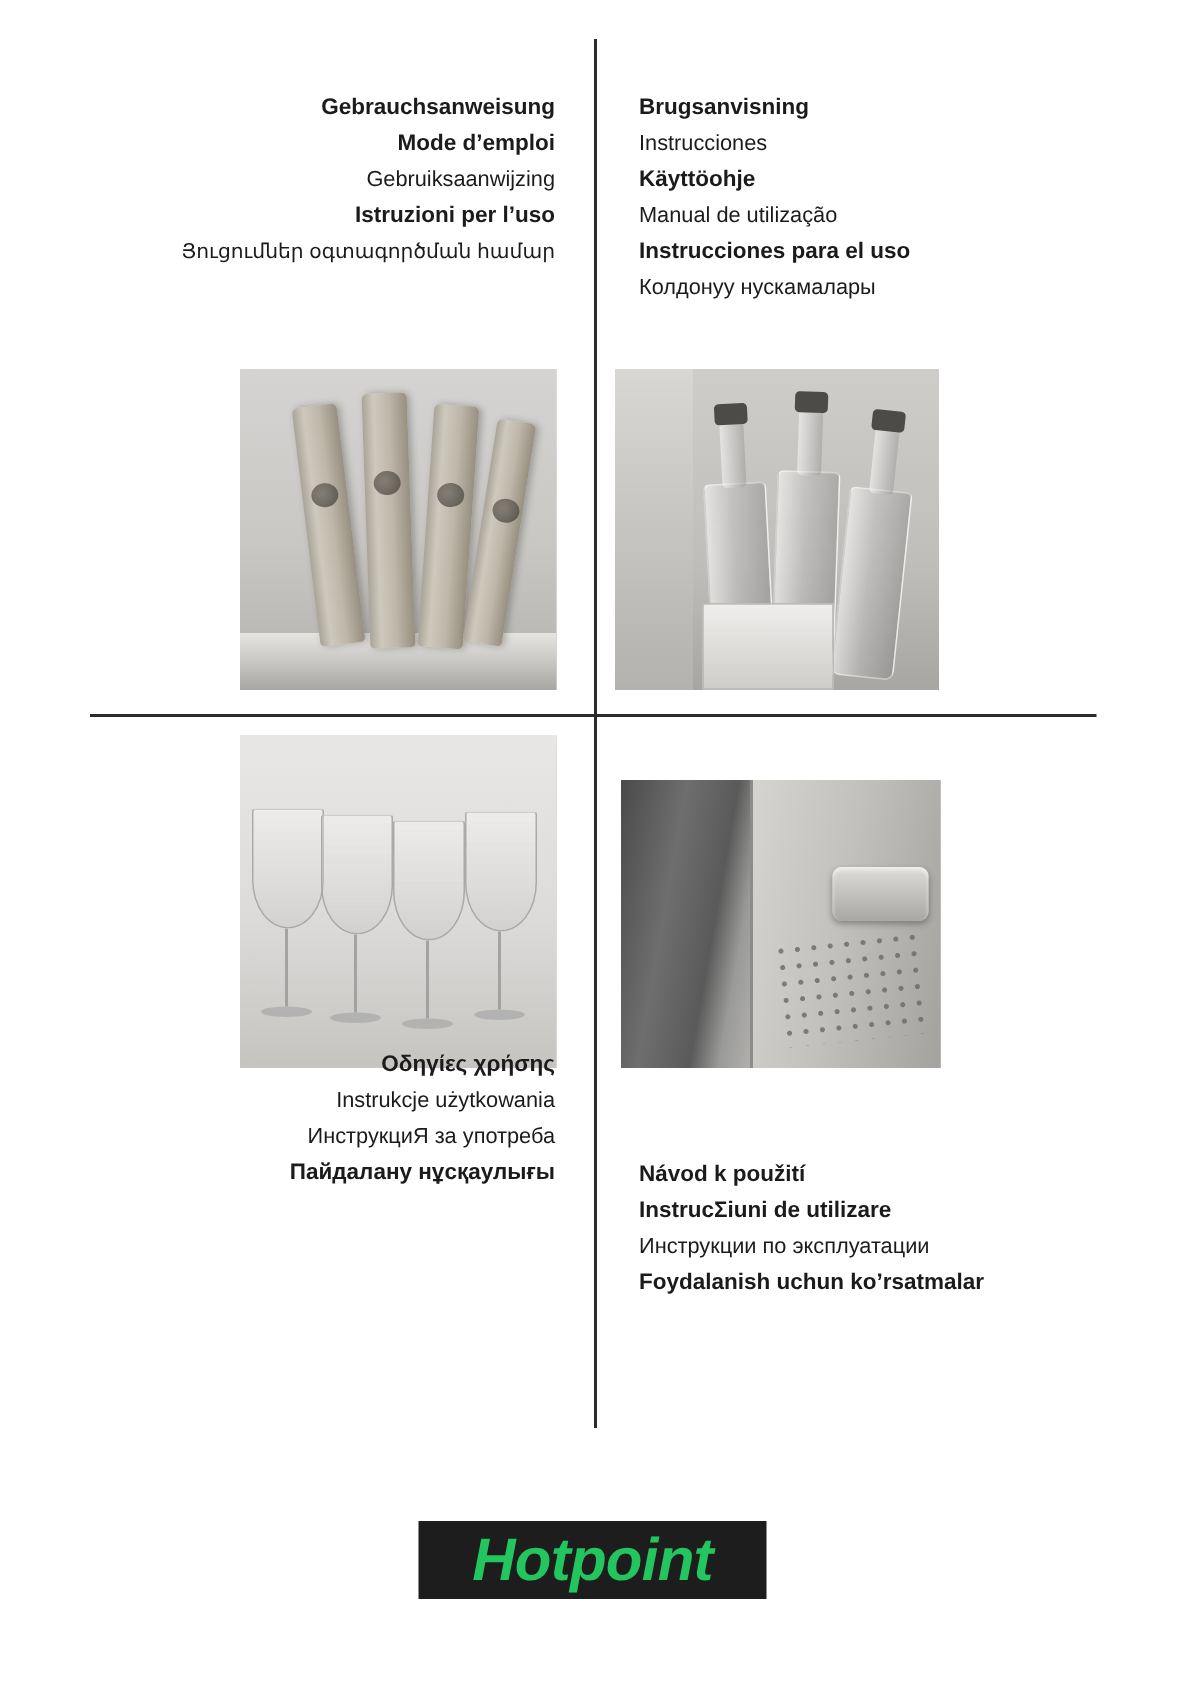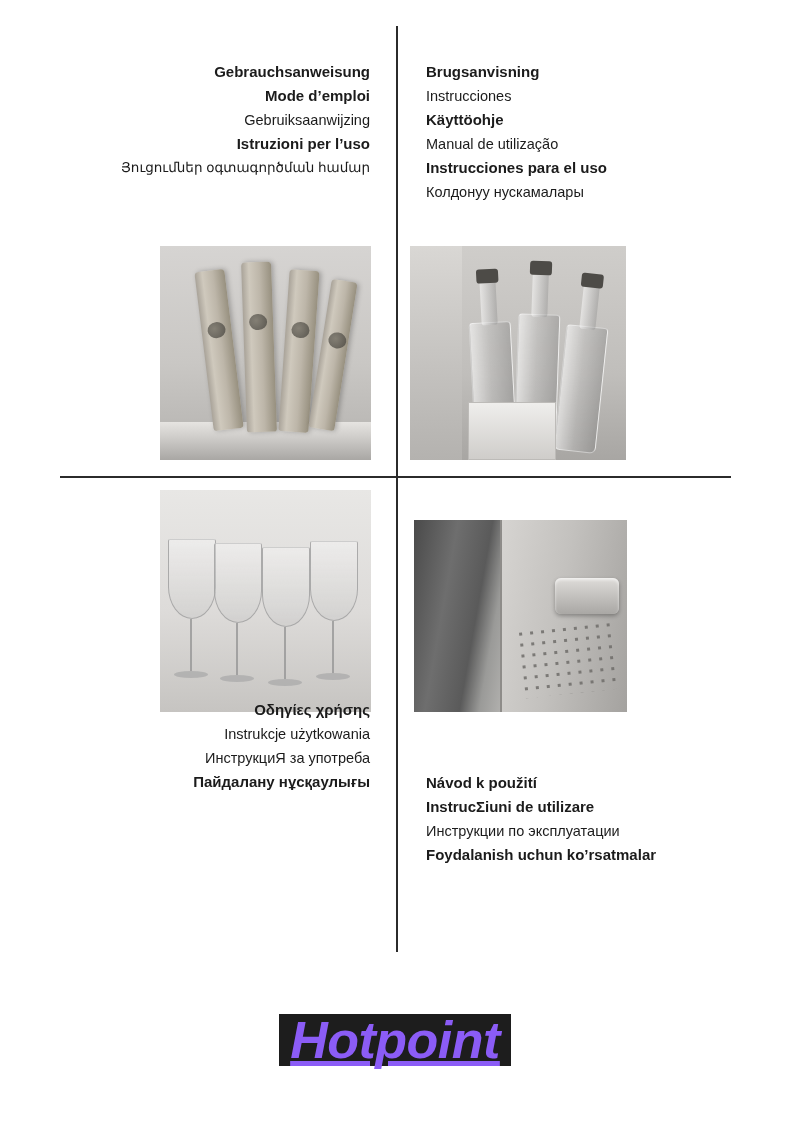--- a/index.html
+++ b/index.html
@@ -207,28 +207,27 @@
     left: 279px;
     top: 1014px;
     width: 232px;
     height: 52px;
     background: #1d1d1d;
     display: flex;
     align-items: center;
     justify-content: center;
   }
   .logo-text {
-    color: #8b5cf6;
+    color: #22c55e;
     font-family: "Liberation Sans", sans-serif;
     font-weight: bold;
     font-style: italic;
-    font-size: 52px;
+    font-size: 40px;
     letter-spacing: -0.5px;
     line-height: 1;
-    text-decoration: underline;
   }
 </style>
 </head>
 <body>
 
 <div class="v-divider"></div>
 <div class="h-divider"></div>
 
 <div class="quad q-tl">
   <ul class="lang-list align-right">

